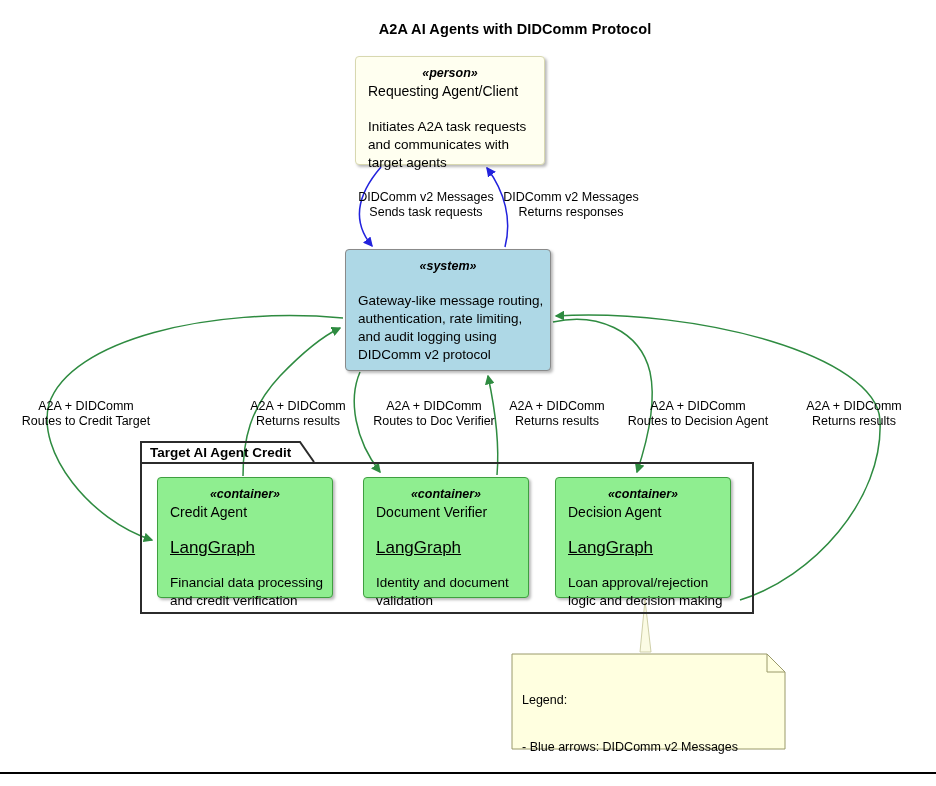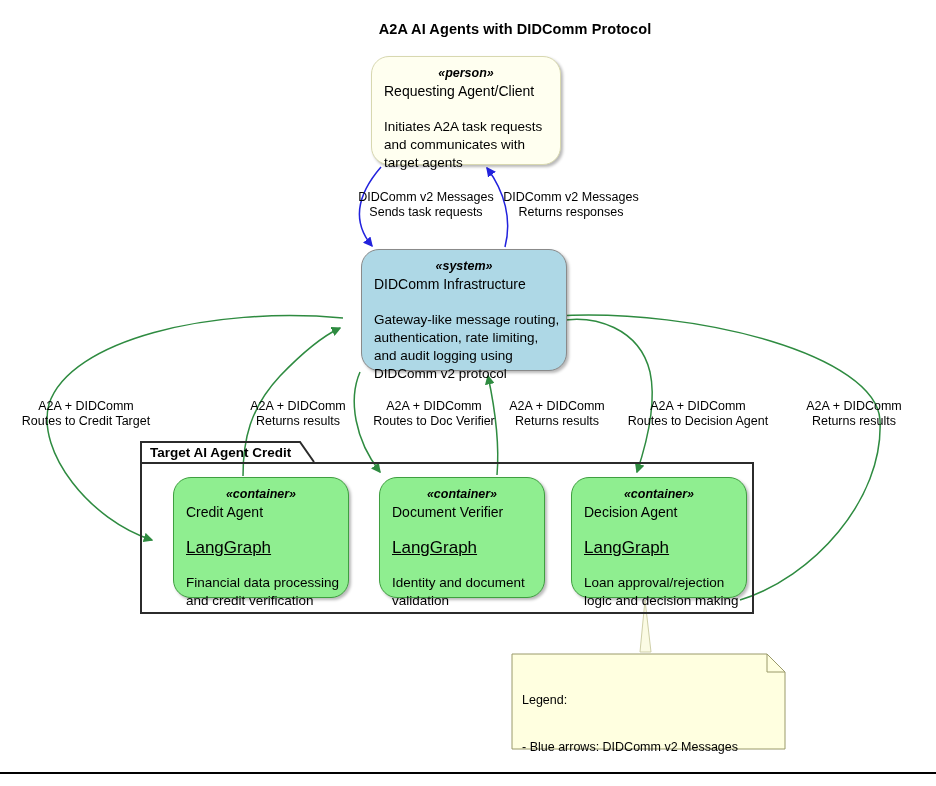--- a/index.html
+++ b/index.html
@@ -33,26 +33,25 @@
     text-align: center;
     font-size: 14.5px;
     font-weight: bold;
     letter-spacing: 0.1px;
     padding-left: 47px;
   }
 
   .node {
     position: absolute;
     box-sizing: border-box;
-    border-radius: 18px;
+    border-radius: 4px;
     padding: 8px 12px 8px 12px;
     font-size: 13.5px;
     line-height: 17.5px;
     box-shadow: 2px 2px 3px rgba(0,0,0,0.28);
-    margin-left: 16px;
   }
   .node .stereo {
     display: block;
     text-align: center;
     font-style: italic;
     font-weight: bold;
     font-size: 12.5px;
     line-height: 17px;
   }
   .node .nm {
@@ -206,21 +205,20 @@
   <div class="node person" id="person-node">
     <span class="stereo">«person»</span>
     <span class="nm">Requesting Agent/Client</span>
     <span class="desc" style="white-space:pre;">Initiates A2A task requests
 and communicates with
 target agents</span>
   </div>
 
   <div class="node system" id="system-node">
     <span class="stereo">«system»</span>
-    <span class="nm">DIDComm Infrastructure</span>
     <span class="desc" style="white-space:pre;">Gateway-like message routing,
 authentication, rate limiting,
 and audit logging using
 DIDComm v2 protocol</span>
   </div>
 
   <div id="boundary-tab">
     <svg width="180" height="22" viewBox="0 0 180 22">
       <path d="M 1 21 L 1 1 L 160 1 L 174 21" fill="none" stroke="#2B2B2B" stroke-width="2"></path>
     </svg>

